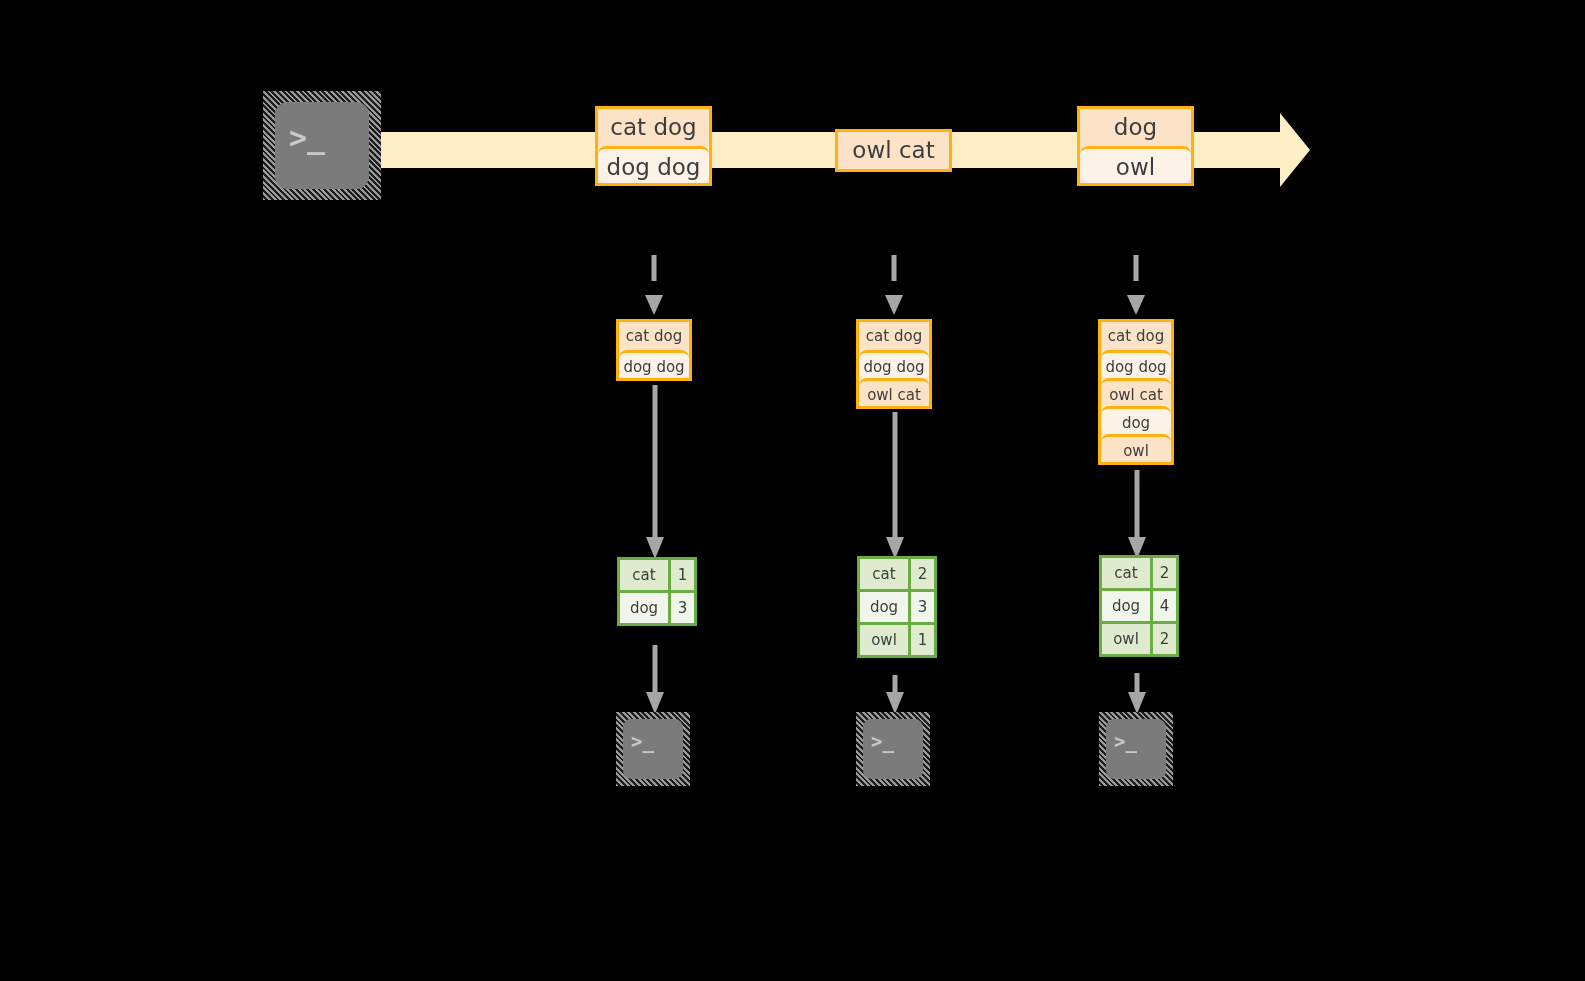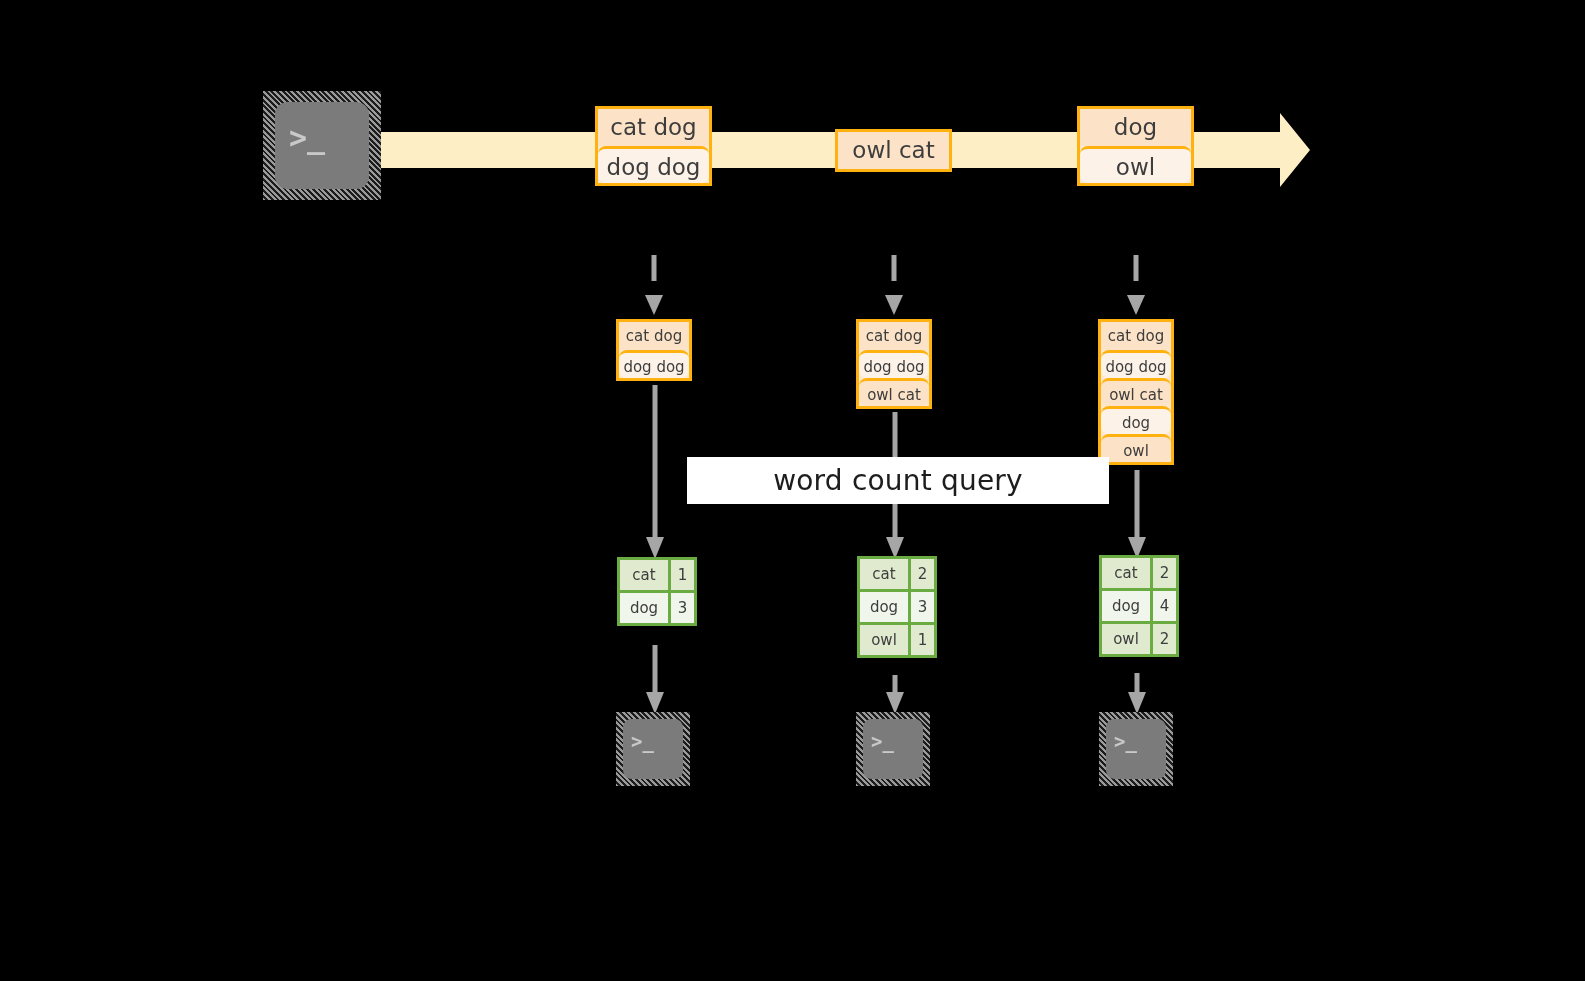--- a/index.html
+++ b/index.html
@@ -241,23 +241,20 @@
       <polygon points="10,147 1,125 19,125" fill="#a6a6a6"></polygon>
     </svg>
   </div>
   <div class="conn" style="left:1127px; top:470px;">
     <svg width="20" height="90" viewBox="0 0 20 90">
       <line x1="10" y1="0" x2="10" y2="67" stroke="#a6a6a6" stroke-width="5"></line>
       <polygon points="10,89 1,67 19,67" fill="#a6a6a6"></polygon>
     </svg>
   </div>
 
-  <div class="banner">
-    <span>word count query</span>
-  </div>
 
   <div class="res-table res-1">
     <div class="res-row shade-a">
       <div class="cell key">cat</div>
       <div class="cell val">1</div>
     </div>
     <div class="res-row shade-b">
       <div class="cell key">dog</div>
       <div class="cell val">3</div>
     </div>

